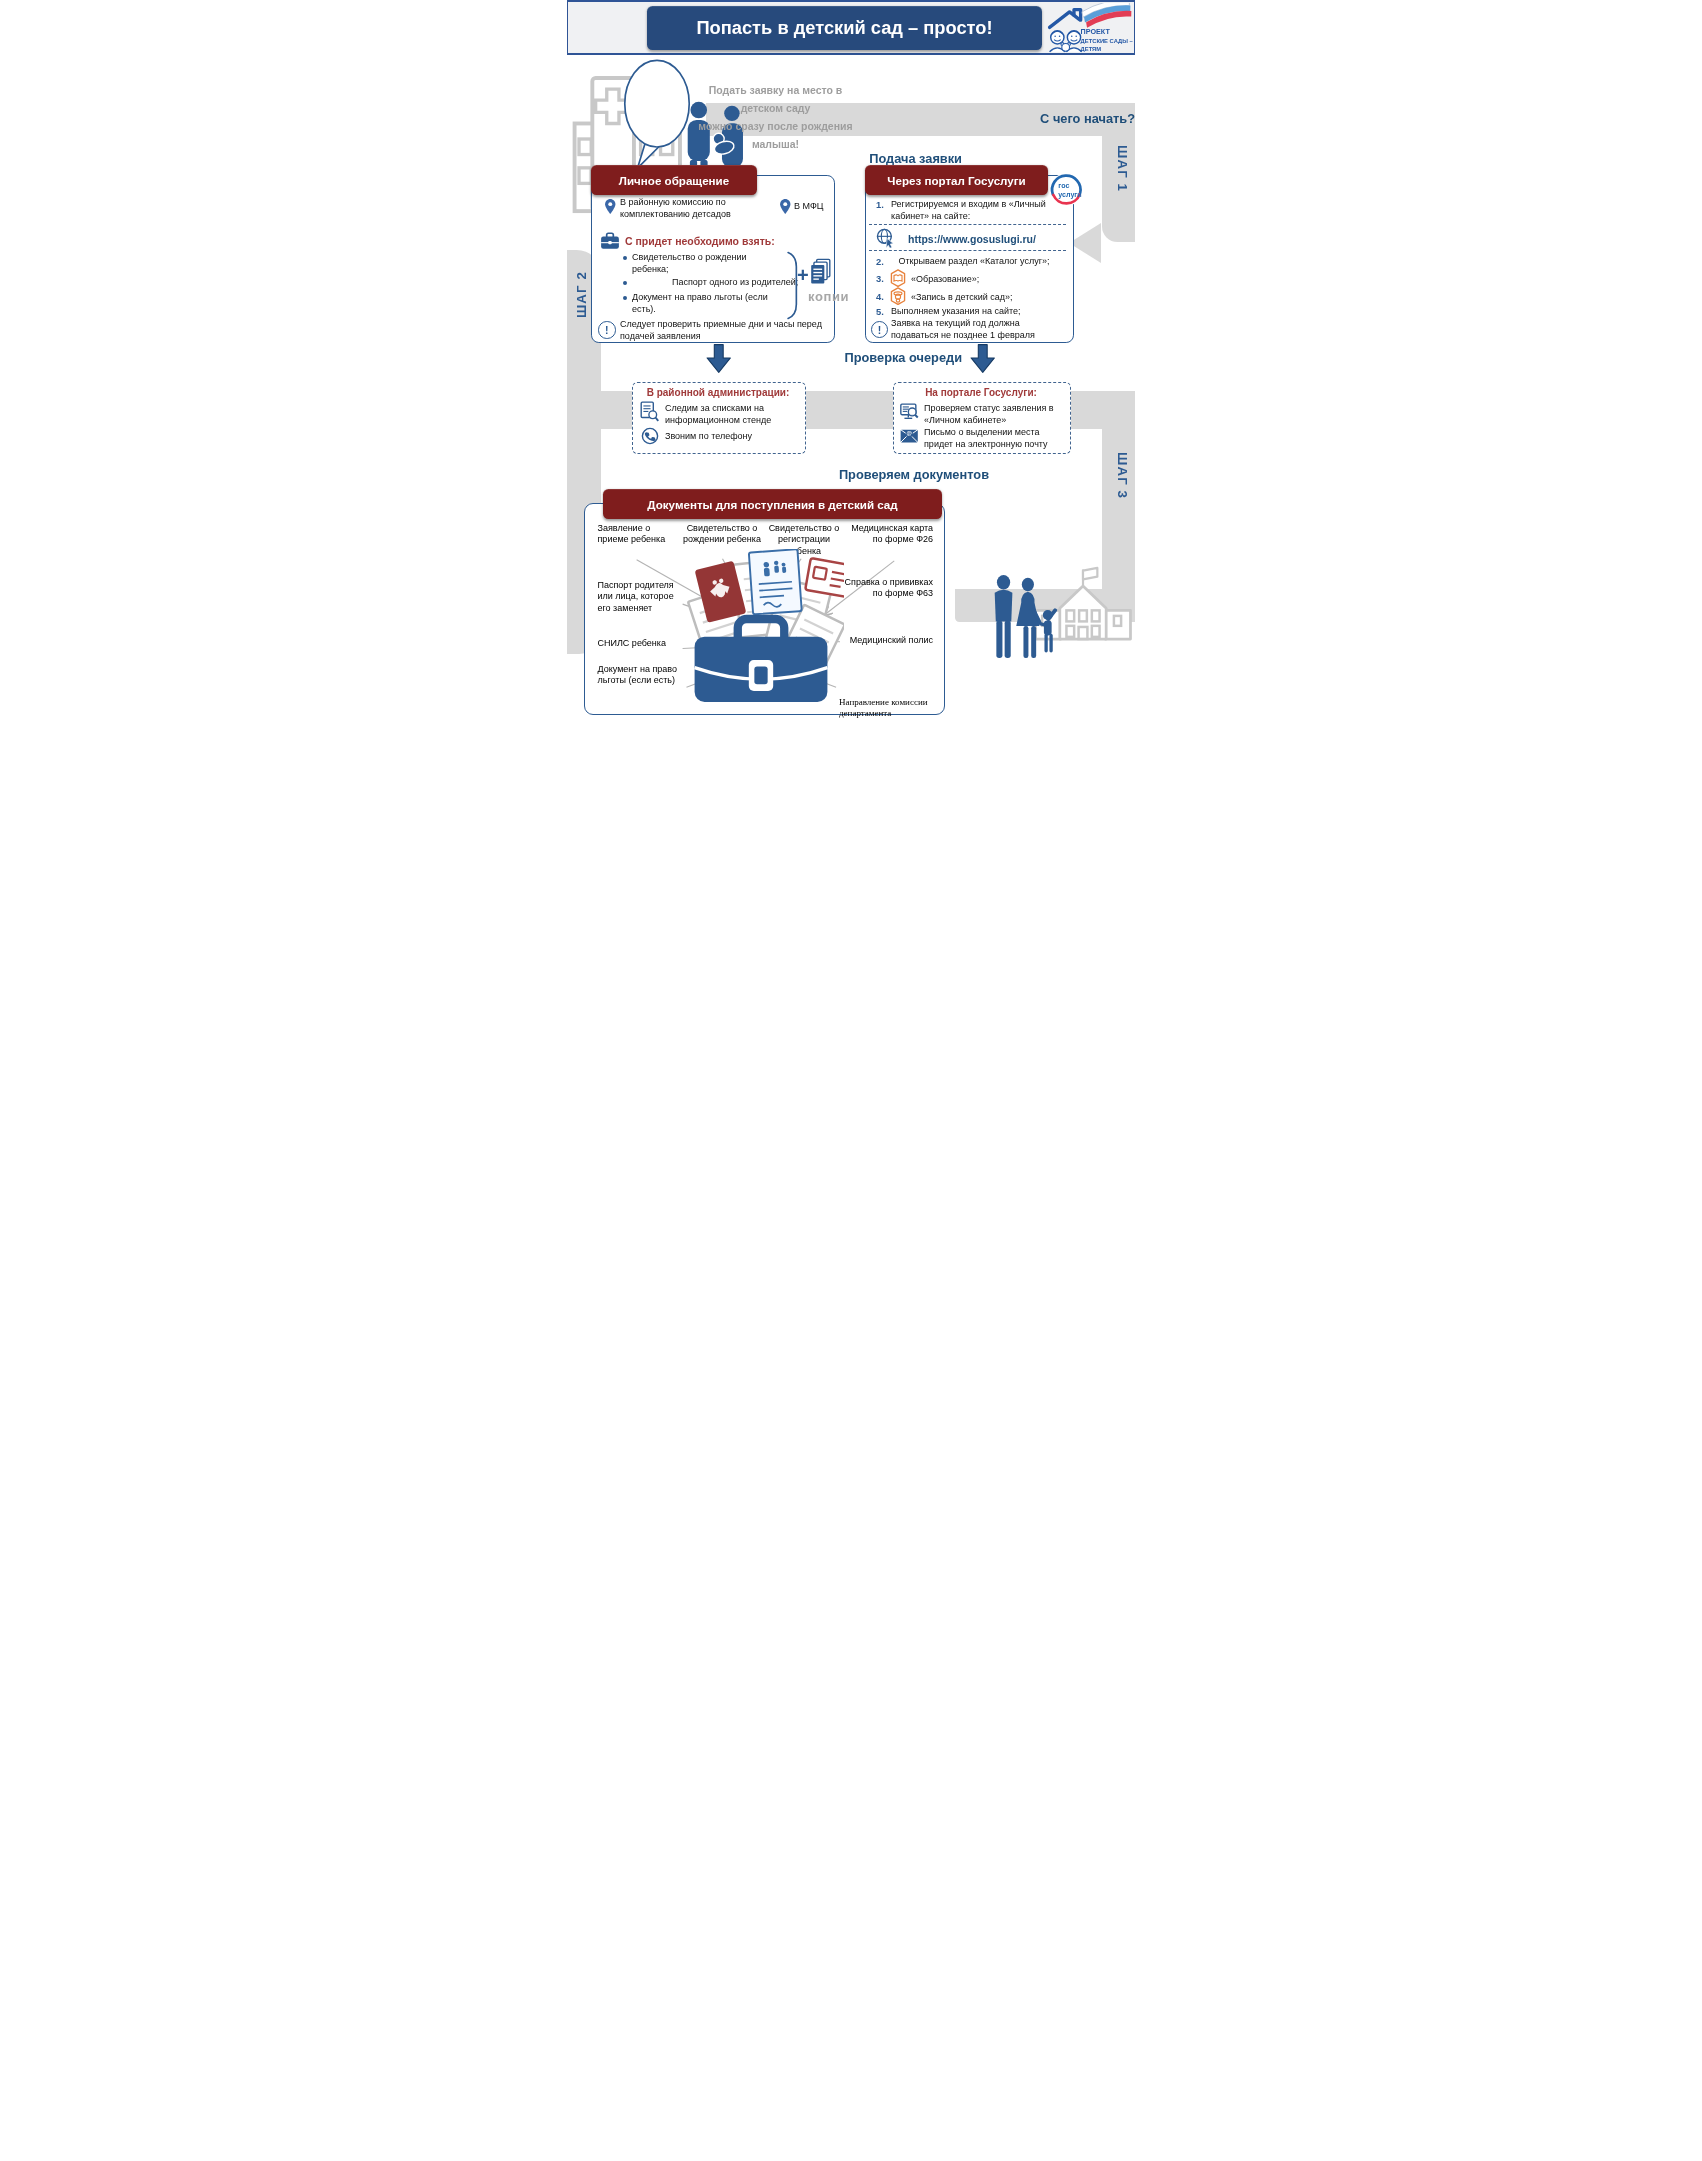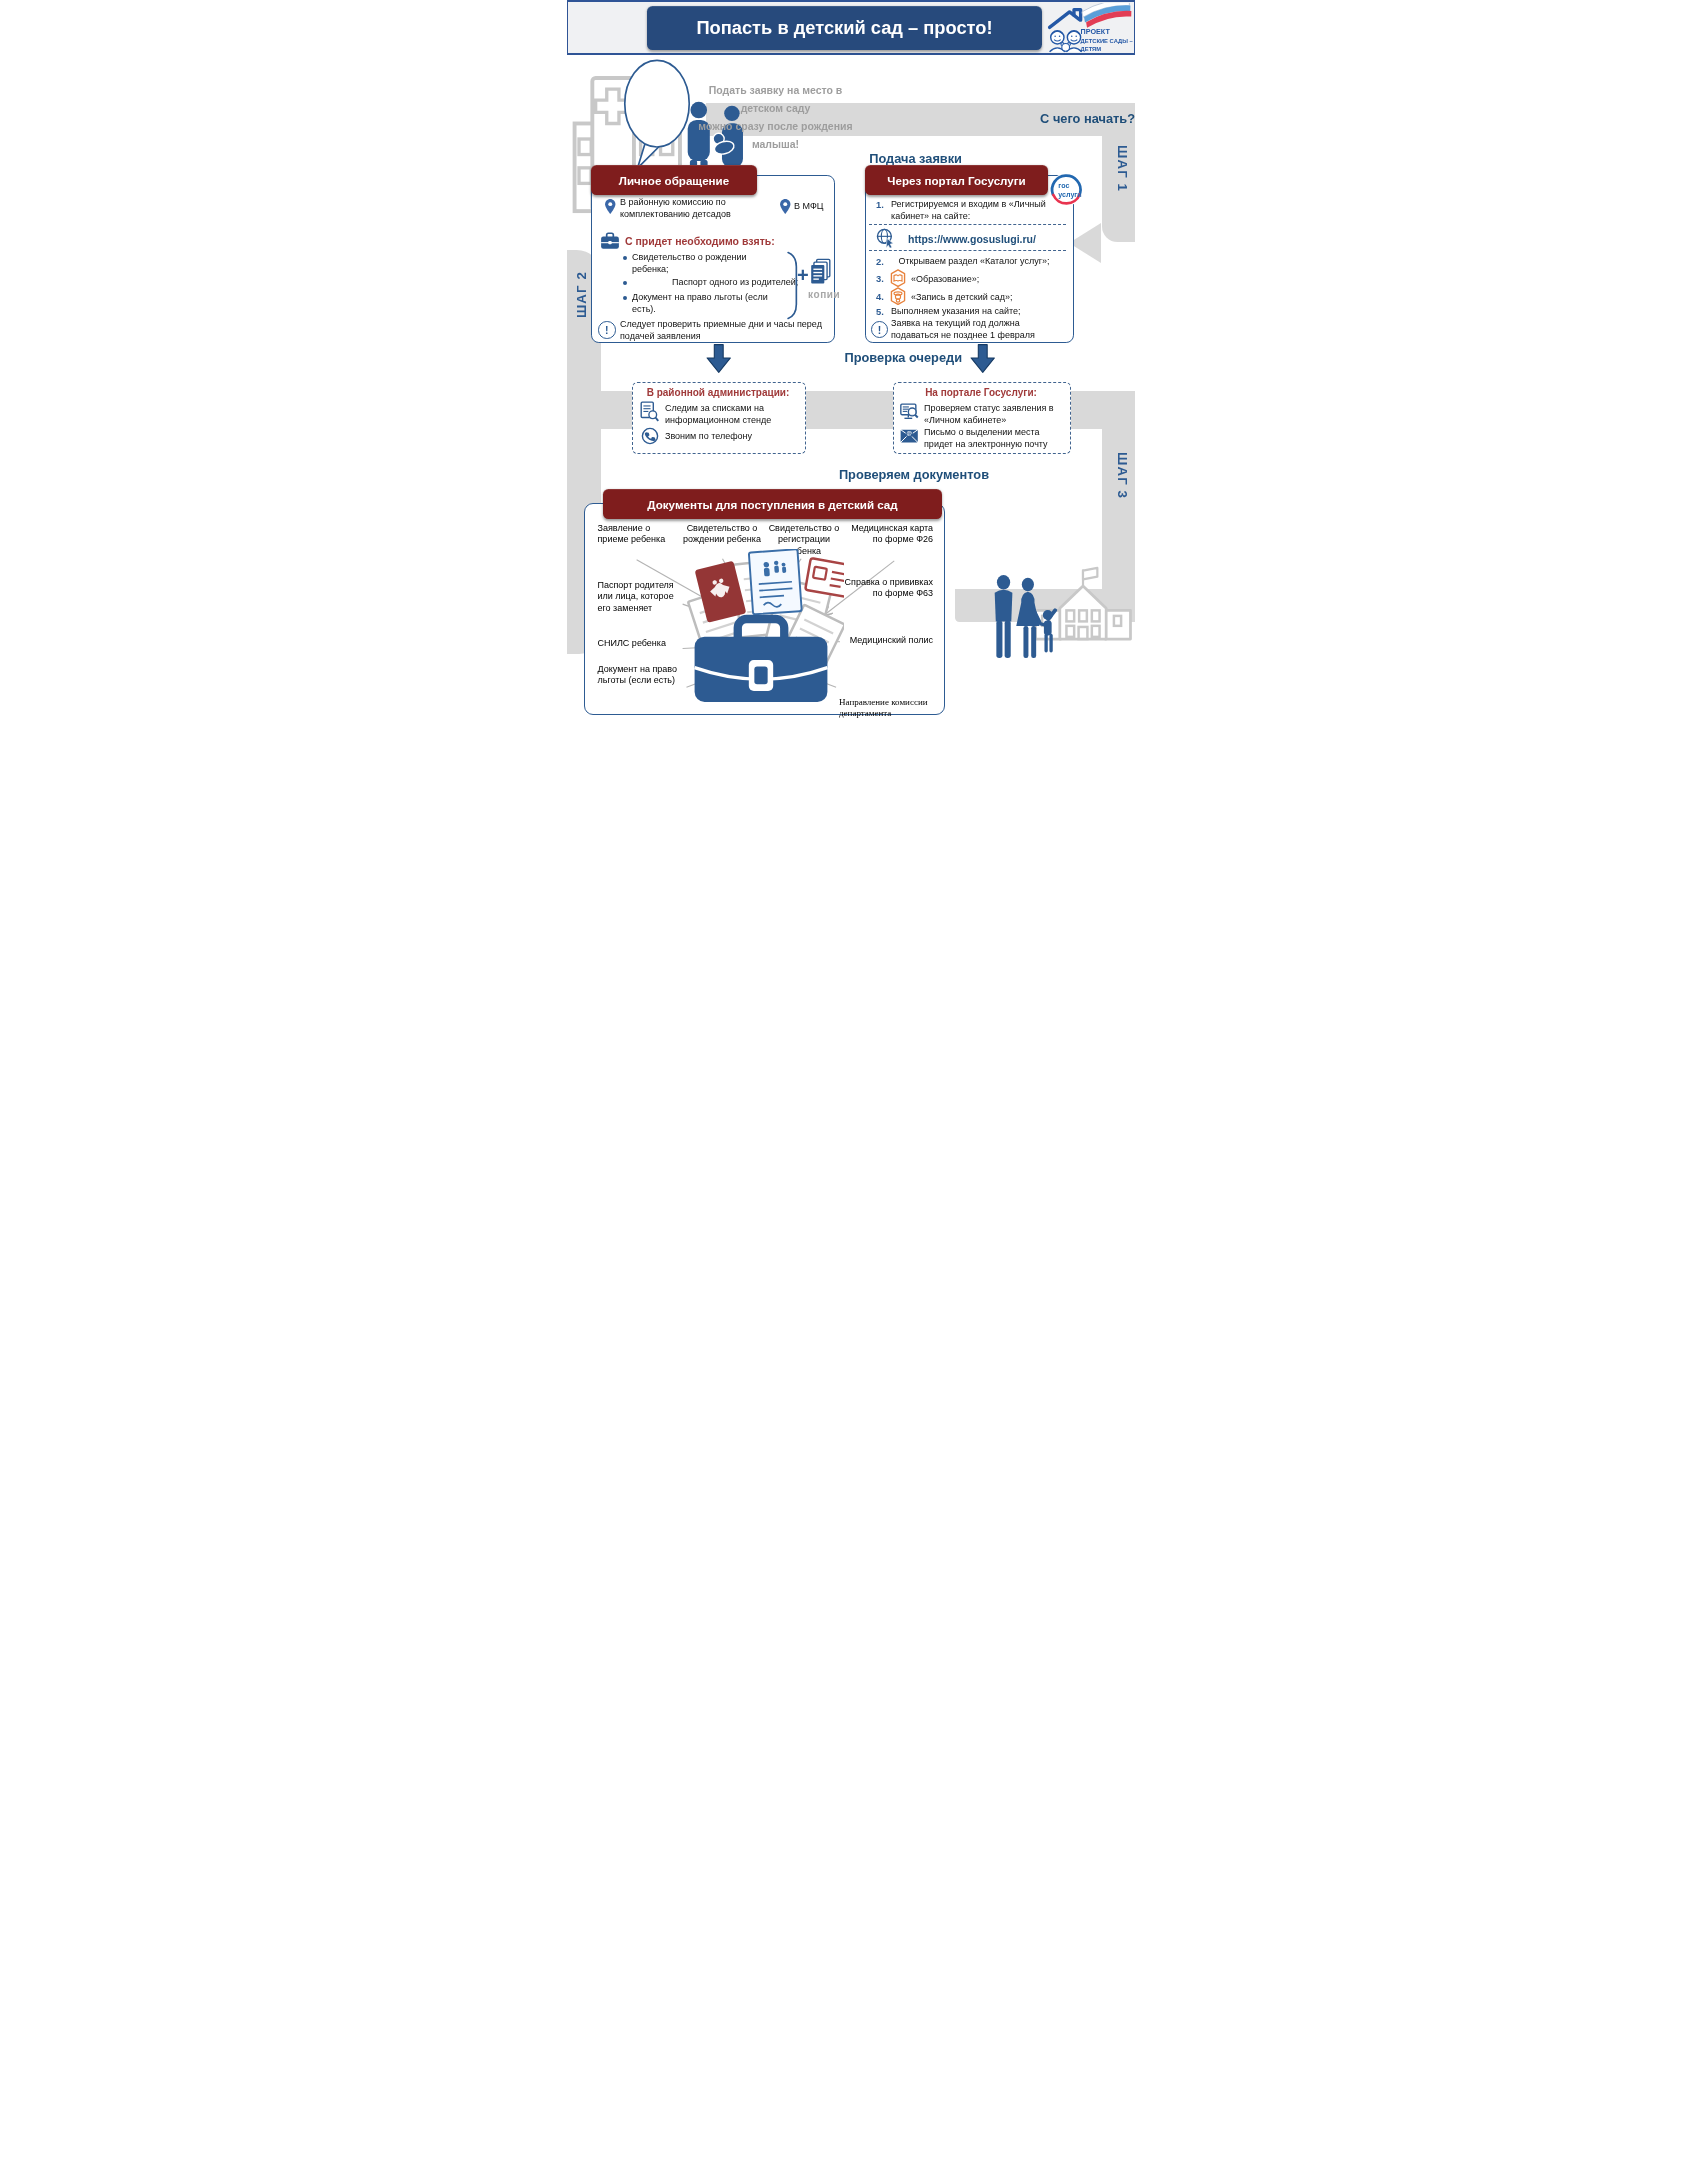--- a/index.html
+++ b/index.html
@@ -42,21 +42,21 @@
   .pill{background:#7f1d1d;border-radius:5.5px;display:flex;align-items:center;justify-content:center;
     color:#ffffff;font-weight:bold;box-shadow:0 1.7px 2.8px rgba(0,0,0,.4), inset 0 0.6px 0 rgba(255,255,255,.22);}
   .body-txt{font-size:9px;line-height:1.28;color:#111;}
   .red-txt{color:#a03a3a;font-weight:bold;}
   .num{color:#2d5b92;font-weight:bold;font-size:9.4px;}
   .bullet{position:absolute;left:-9px;top:3.9px;width:3.9px;height:3.9px;border-radius:50%;background:#2d5b92;}
   .excl{border:1.7px solid #2d5b92;border-radius:50%;display:flex;align-items:center;justify-content:center;
     color:#2d5b92;font-weight:800;font-size:10.5px;background:#fff;}
   .dashed-line{border-top:1.1px dashed #41648f;height:0;}
   .url-txt{color:#1f4e79;font-weight:bold;font-size:10.5px;text-decoration:none;}
-  .copies-txt{color:#a7a7a7;font-weight:bold;font-size:10px;letter-spacing:0.6px;}
+  .copies-txt{color:#a7a7a7;font-weight:bold;font-size:13px;letter-spacing:0.6px;}
   .plus-sign{color:#2d5b92;font-weight:800;font-size:20px;line-height:1;}
   
   .dbox{background:#ffffff;border:1.1px dashed #41648f;border-radius:5.5px;}
   .dbox-title{font-size:10px;text-align:center;}
   
   .doc-label{font-size:9px;line-height:1.25;color:#000;}
   .svg-abs{position:absolute;pointer-events:none;}
 </style>
 </head>
 <body>

